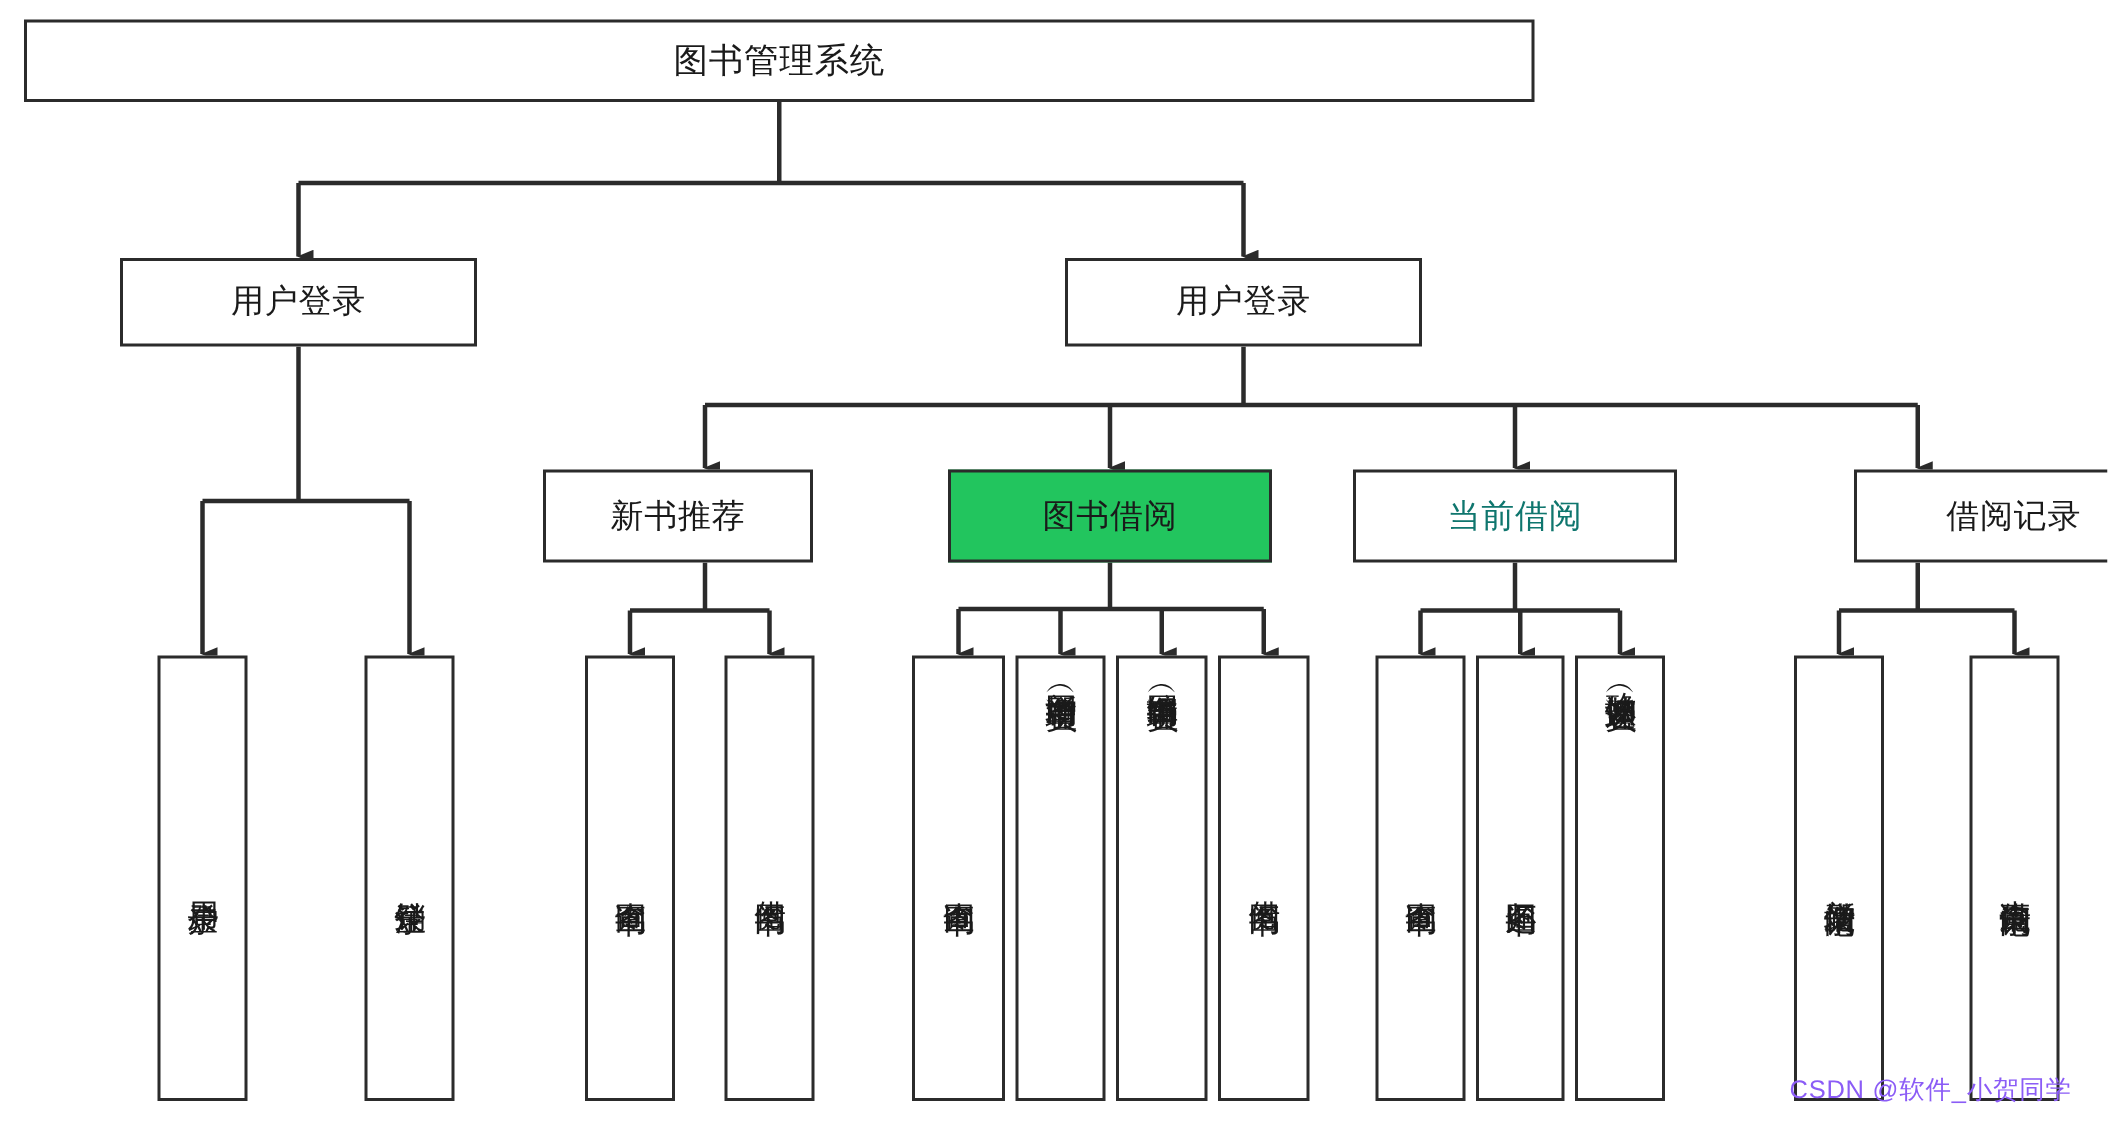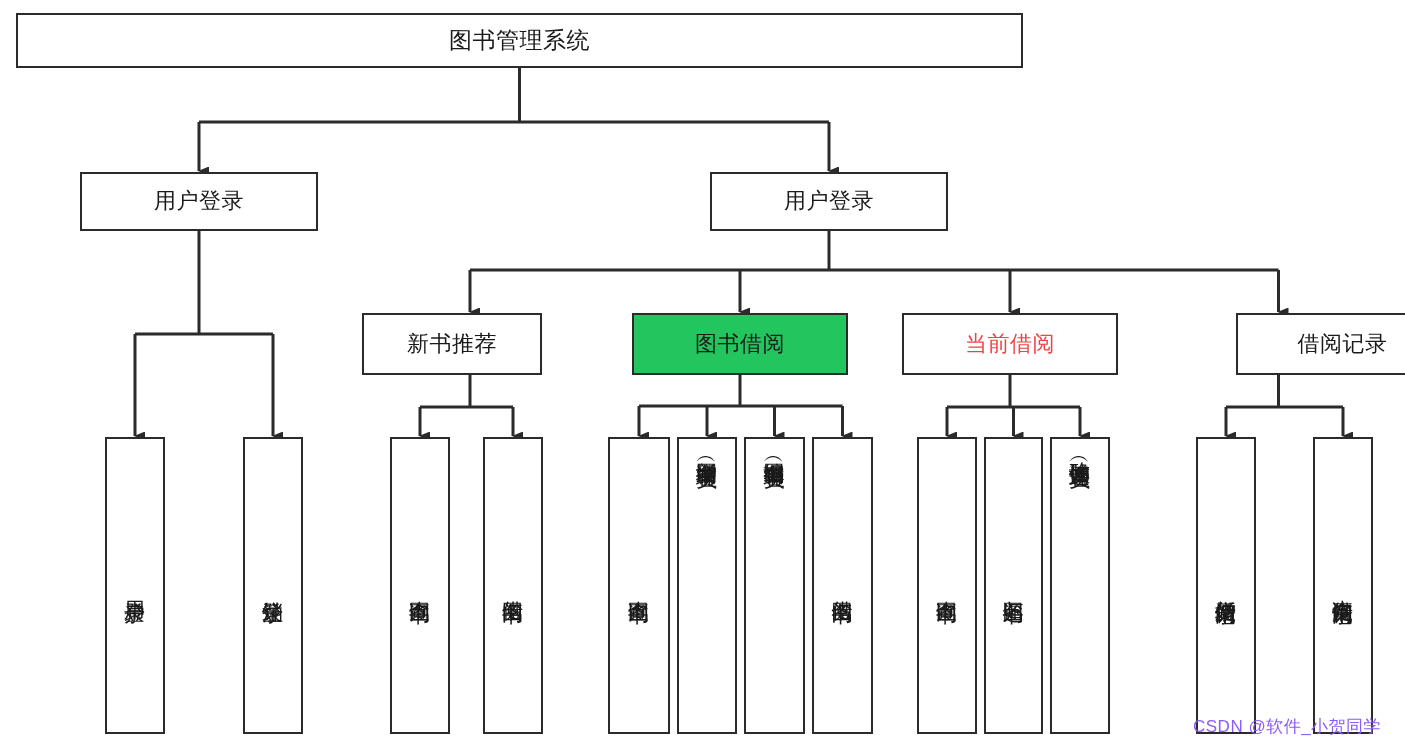--- a/index.html
+++ b/index.html
@@ -129,21 +129,21 @@
       <div class="node horizontal" style="left: 710px; top: 172px; width: 238px; height: 59px; border-color: rgb(43, 43, 43); background: rgb(255, 255, 255);">
         <span class="node-label" style="color: rgb(26, 26, 26);">用户登录</span>
       </div>
       <div class="node horizontal" style="left: 362px; top: 313px; width: 180px; height: 62px; border-color: rgb(43, 43, 43); background: rgb(255, 255, 255);">
         <span class="node-label" style="color: rgb(26, 26, 26);">新书推荐</span>
       </div>
       <div class="node horizontal" style="left: 632px; top: 313px; width: 216px; height: 62px; border-color: rgb(43, 43, 43); background: #22c55e;">
         <span class="node-label" style="color: rgb(26, 26, 26);">图书借阅</span>
       </div>
       <div class="node horizontal" style="left: 902px; top: 313px; width: 216px; height: 62px; border-color: rgb(43, 43, 43); background: rgb(255, 255, 255);">
-        <span class="node-label" style="color: #ef4444;">当前借阅</span>
+        <span class="node-label" style="color: #0f766e;">当前借阅</span>
       </div>
       <div class="node horizontal" style="left: 1236px; top: 313px; width: 213px; height: 62px; border-color: rgb(43, 43, 43); background: rgb(255, 255, 255);">
         <span class="node-label" style="color: rgb(26, 26, 26);">借阅记录</span>
       </div>
       <div class="node vertical centered" style="left: 105px; top: 437px; width: 60px; height: 297px; border-color: rgb(43, 43, 43); background: rgb(255, 255, 255);">
         <span class="node-label" style="color: rgb(26, 26, 26);">用户登录</span>
       </div>
       <div class="node vertical centered" style="left: 243px; top: 437px; width: 60px; height: 297px; border-color: rgb(43, 43, 43); background: rgb(255, 255, 255);">
         <span class="node-label" style="color: rgb(26, 26, 26);">注销登录</span>
       </div>

